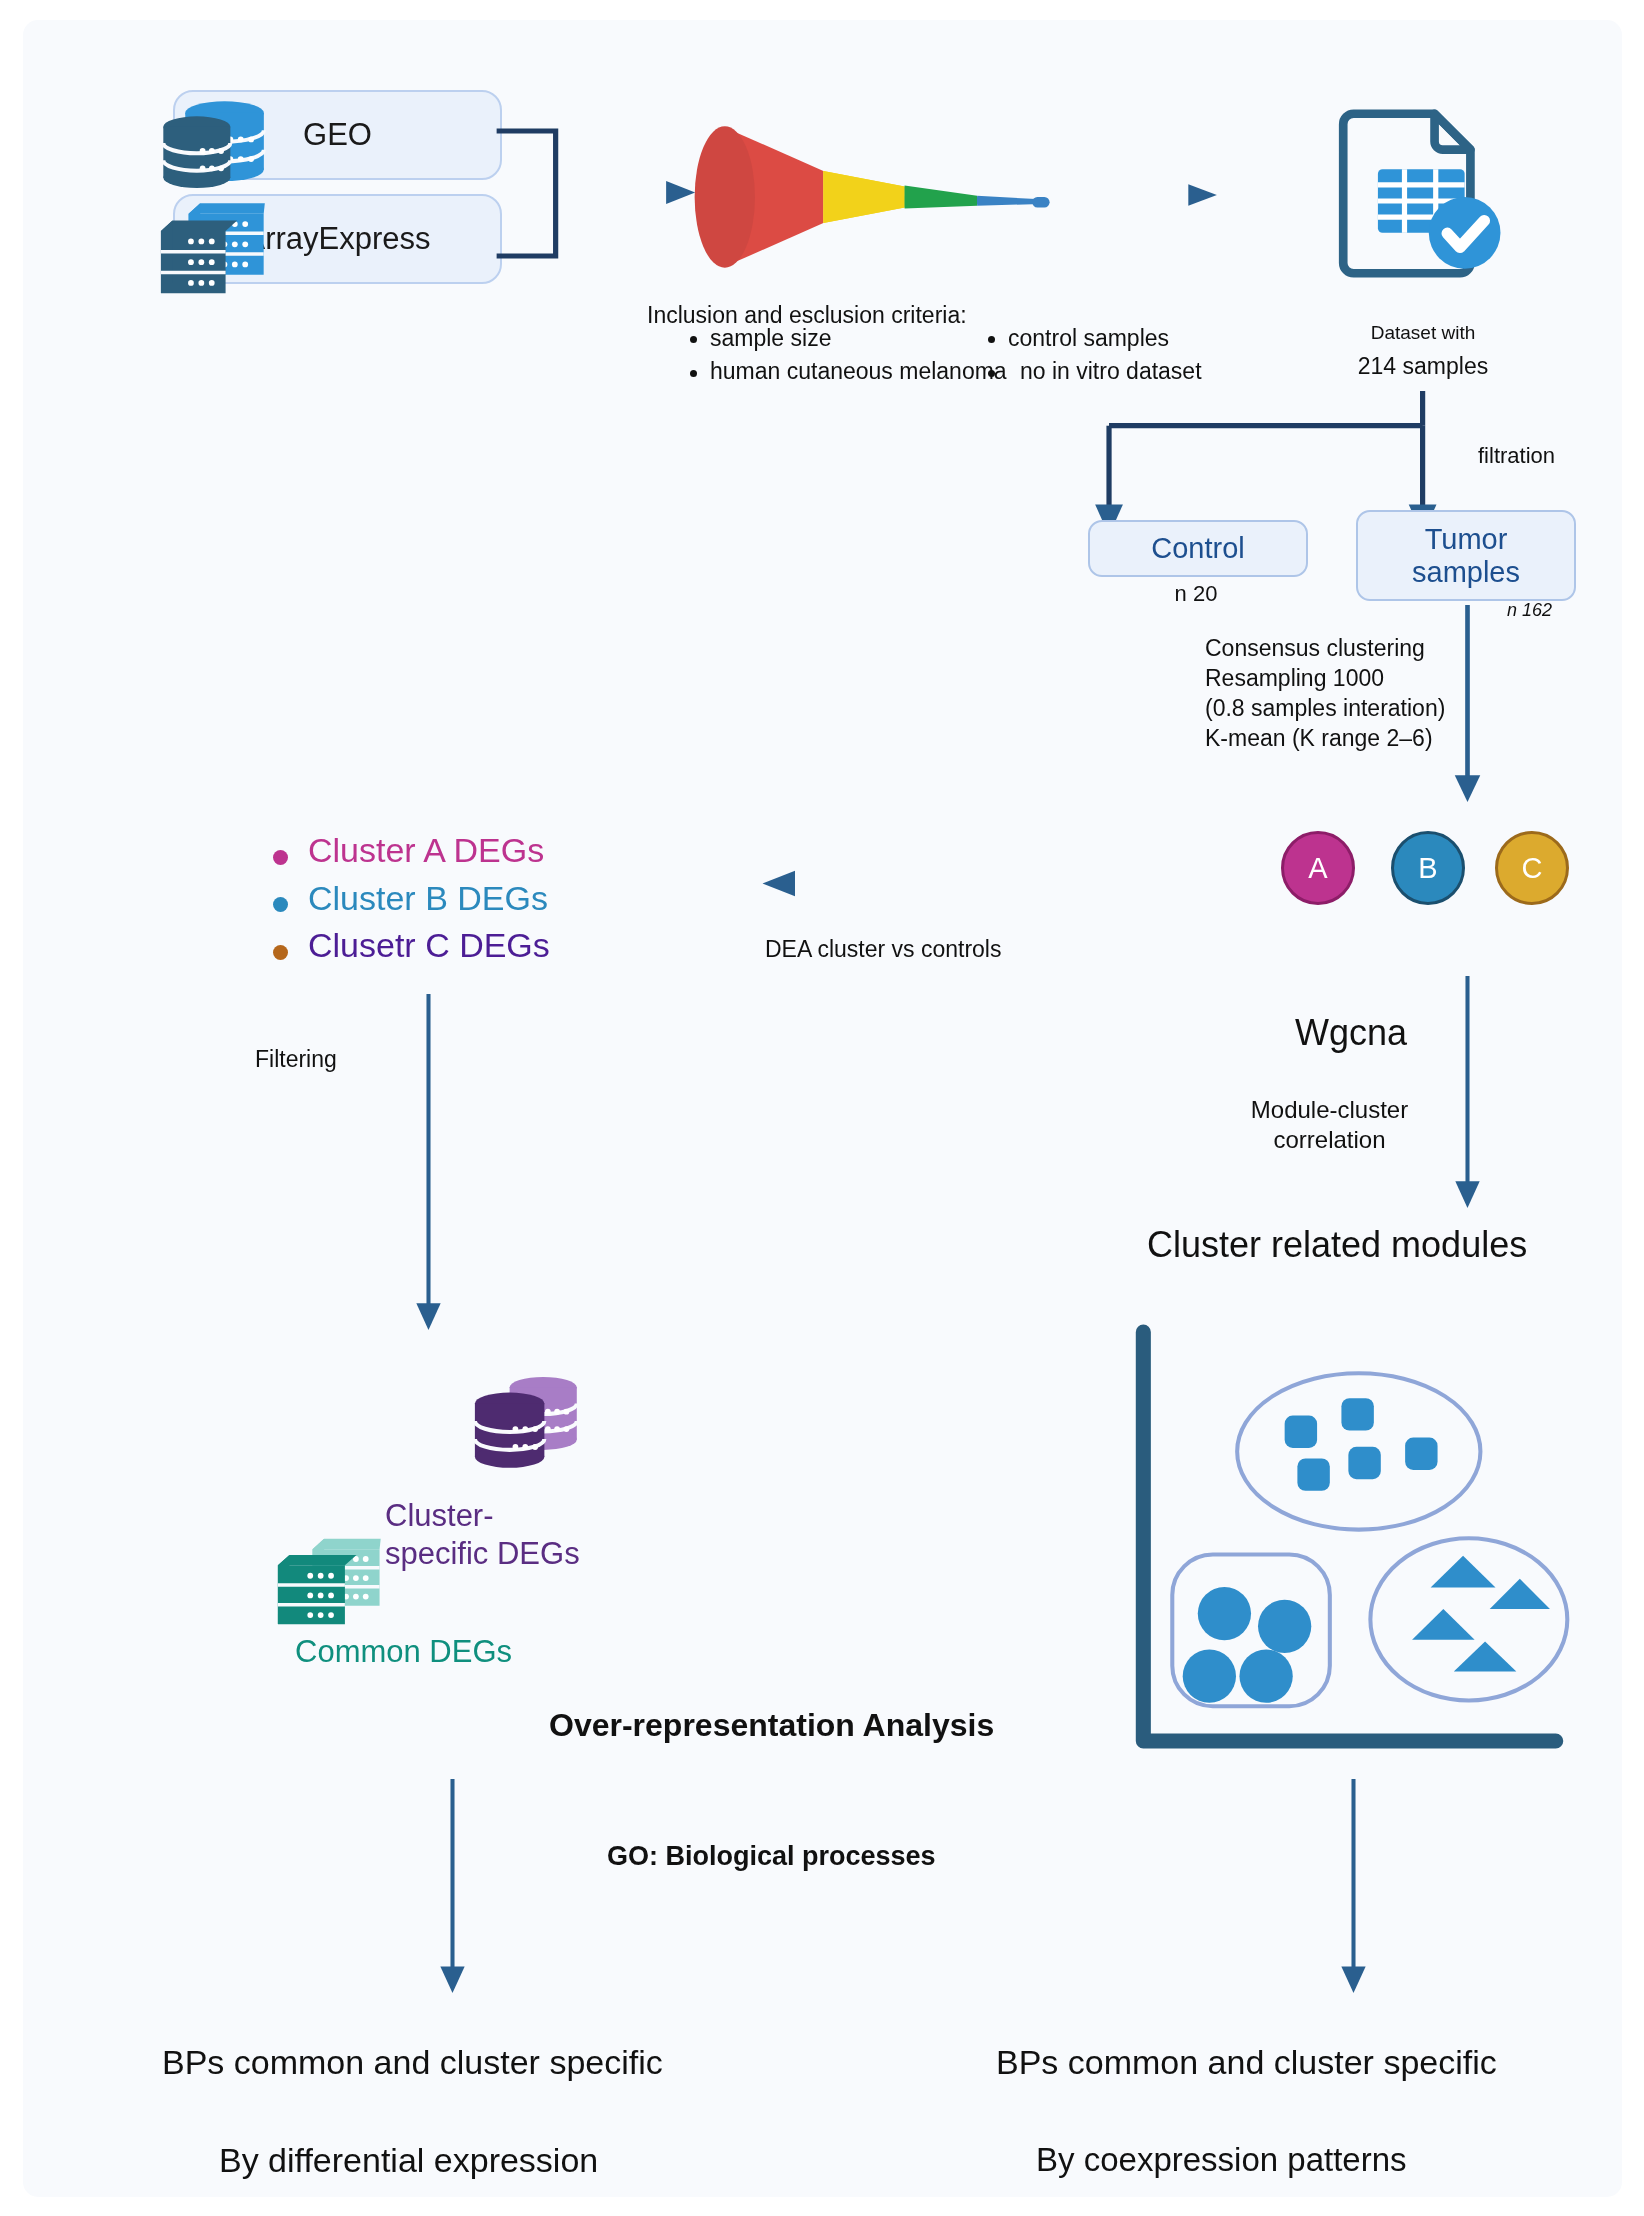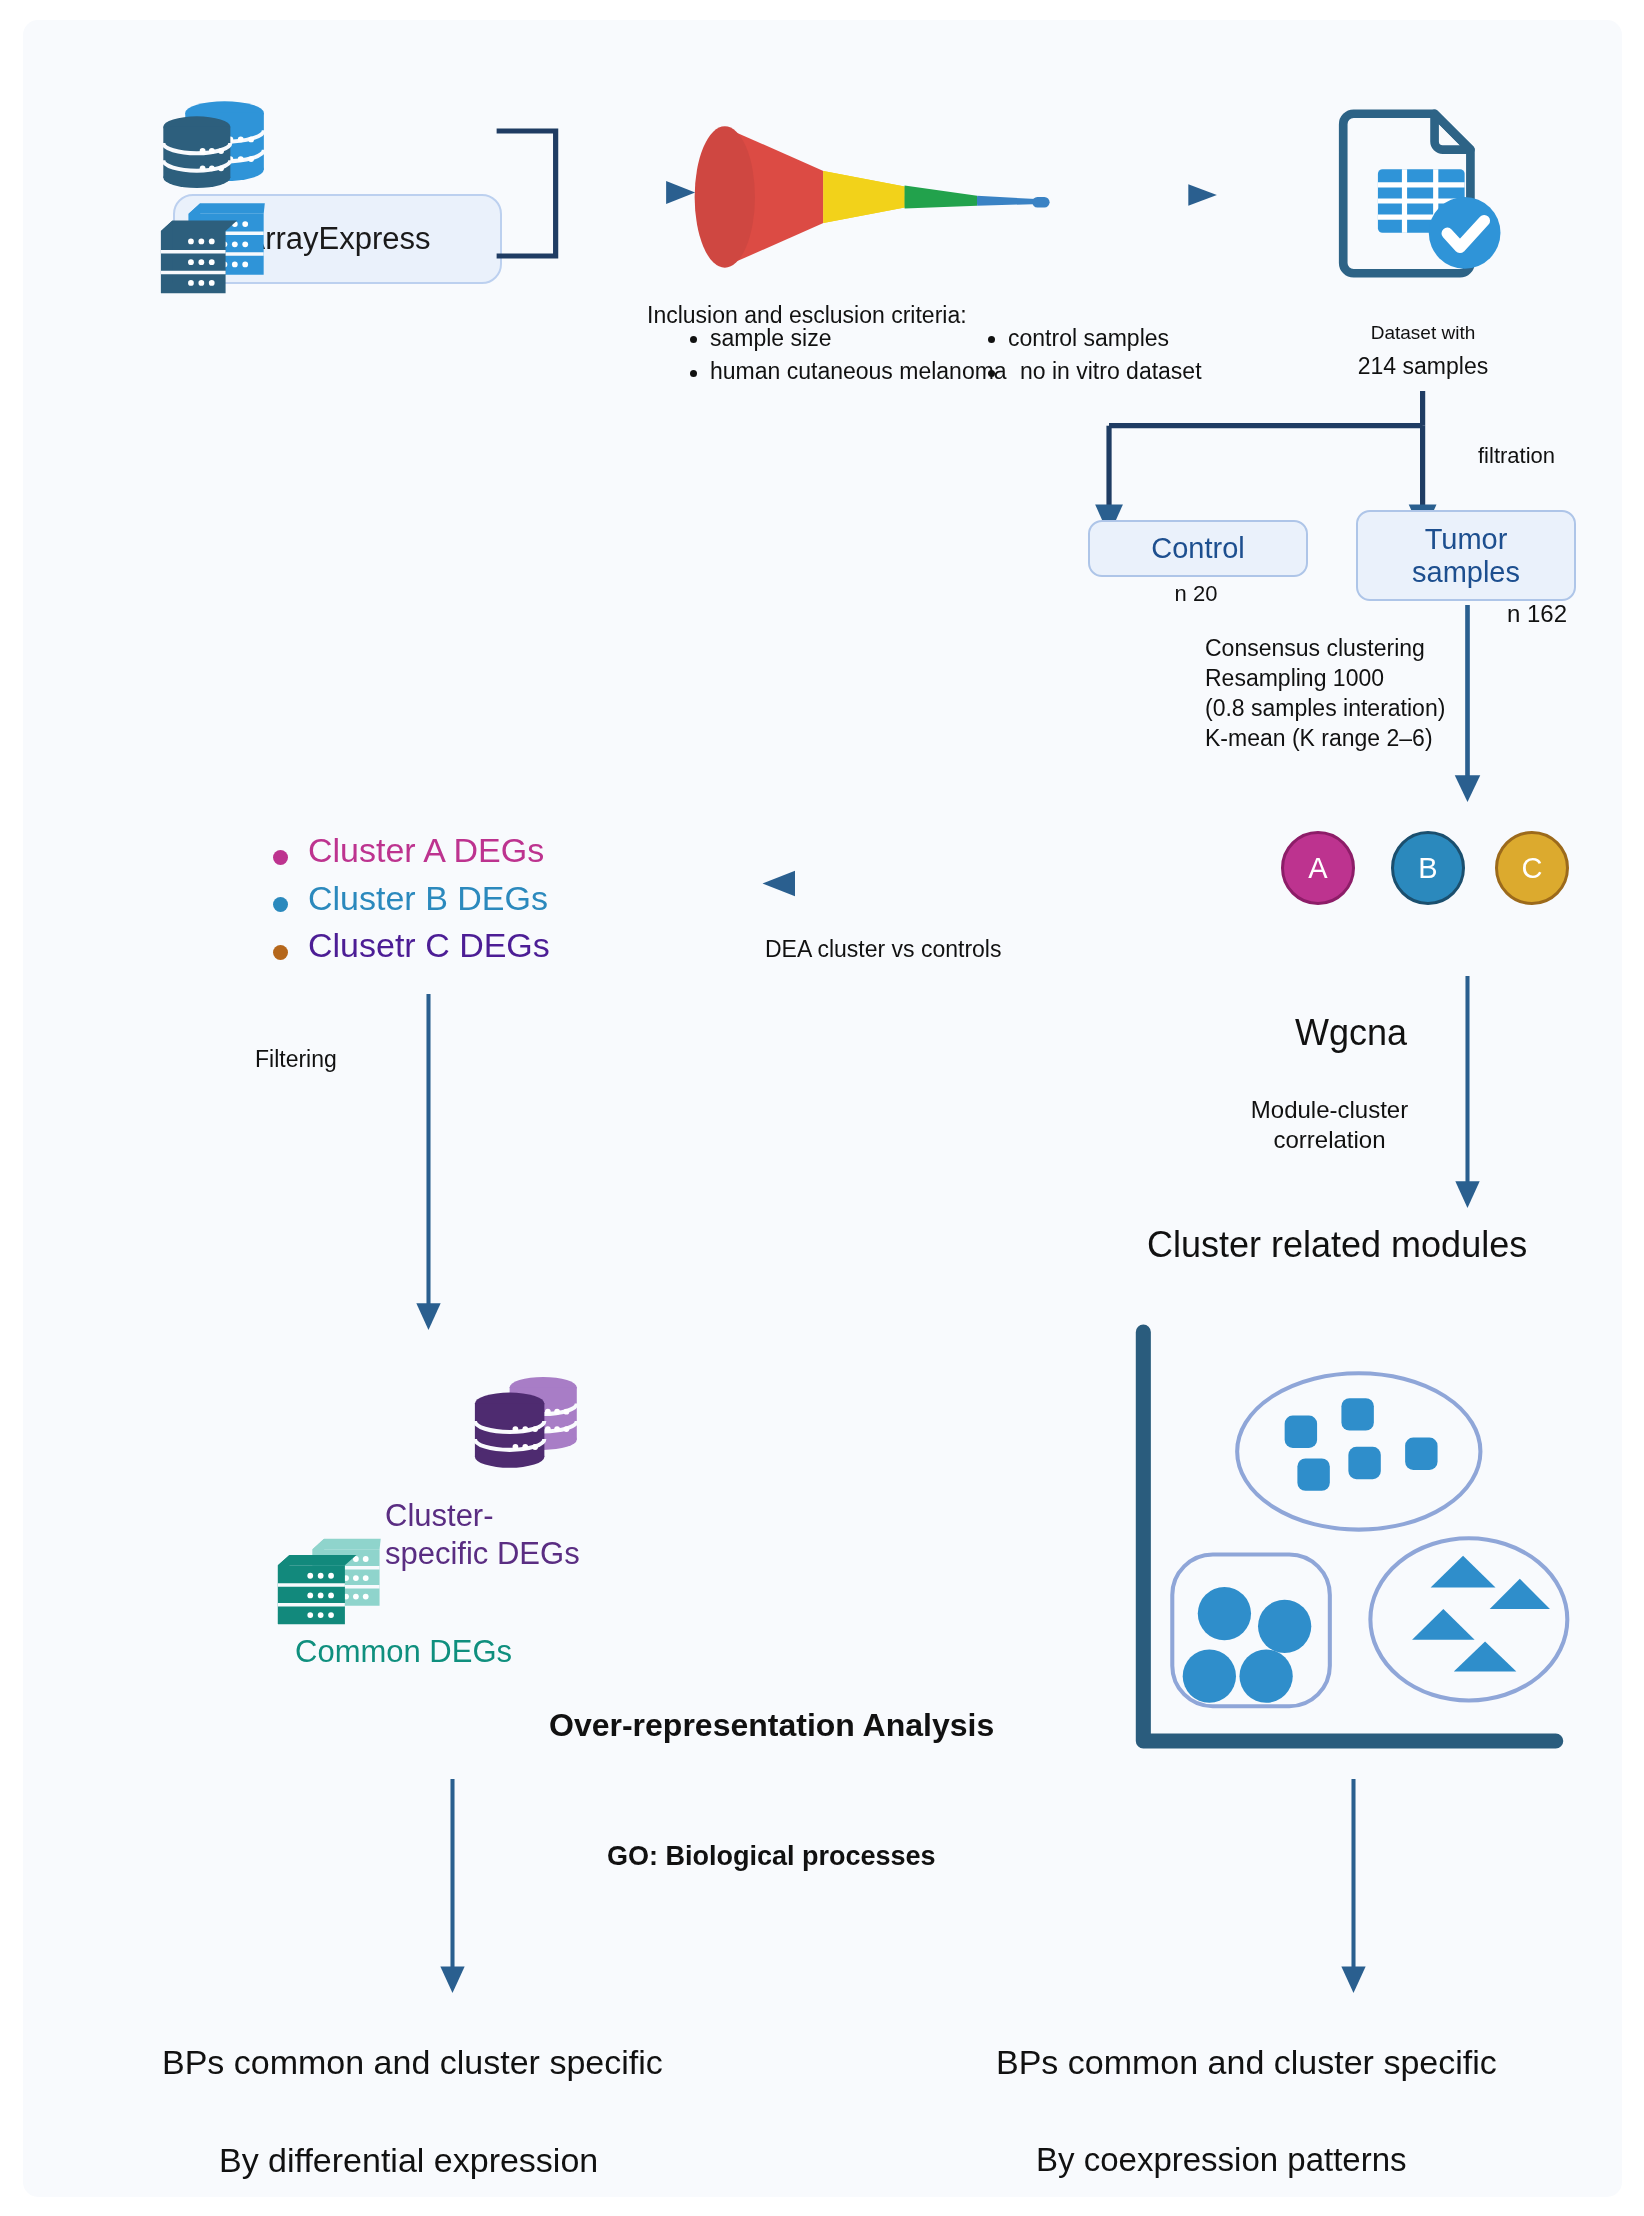--- a/index.html
+++ b/index.html
@@ -47,20 +47,23 @@
   
   .bullet-dot { border-radius:50%; }
 
   svg { display:block; overflow:visible; }
 </style>
 </head>
 <body>
 
 <div id="canvas">
 
+  <div class="abs srcbox" style="left:150px; top:70px; width:325px; height:86px;">
+    <span>GEO</span>
+  </div>
   <div class="abs" style="left:138px; top:74px;">
     <svg width="104" height="99" viewBox="0 0 180 170">
       <g fill="#2f94d8">
         <ellipse cx="110" cy="32" rx="68" ry="20"></ellipse>
         <rect x="42" y="32" width="136" height="98"></rect>
         <ellipse cx="110" cy="130" rx="68" ry="20"></ellipse>
       </g>
       <g stroke="#f8fafd" stroke-width="7" fill="none">
         <path d="M42 62 A68 20 0 0 0 178 62"></path>
         <path d="M42 96 A68 20 0 0 0 178 96"></path>
@@ -232,21 +235,21 @@
 
   <div class="abs lblbox" style="left:1065px; top:500px; width:216px; height:53px;">
     <span>Control</span>
   </div>
   <div class="abs txt" style="left:1065px; top:561px; width:216px; text-align:center; font-size:22px;">n 20</div>
 
   <div class="abs lblbox" style="left:1333px; top:490px; width:216px; height:87px; white-space:pre-line;">
     <span>Tumor
 samples</span>
   </div>
-  <div class="abs txt" style="left:1484px; top:580px; font-size:24px;">n 162</div>
+  <div class="abs txt" style="left:1484px; top:580px; font-size:18px;font-style:italic;">n 162</div>
 
   <div class="abs txt" style="left:1182px; top:614px; font-size:23px; line-height:1.28; white-space:pre-line;"><span>Consensus clustering</span></div>
   <div class="abs txt" style="left:1182px; top:645px; font-size:23px;">Resampling 1000</div>
   <div class="abs txt" style="left:1182px; top:675px; font-size:23px;">(0.8 samples interation)</div>
   <div class="abs txt" style="left:1182px; top:705px; font-size:23px;">K-mean (K range 2–6)</div>
 
   <div class="abs" style="left:1427px; top:585px;">
     <svg width="35" height="197" viewBox="0 0 60 340">
       <line x1="30" y1="0" x2="30" y2="300" stroke="#2a5f8f" stroke-width="8"></line>
       <polygon points="8,294 52,294 30,340" fill="#2a5f8f"></polygon>

